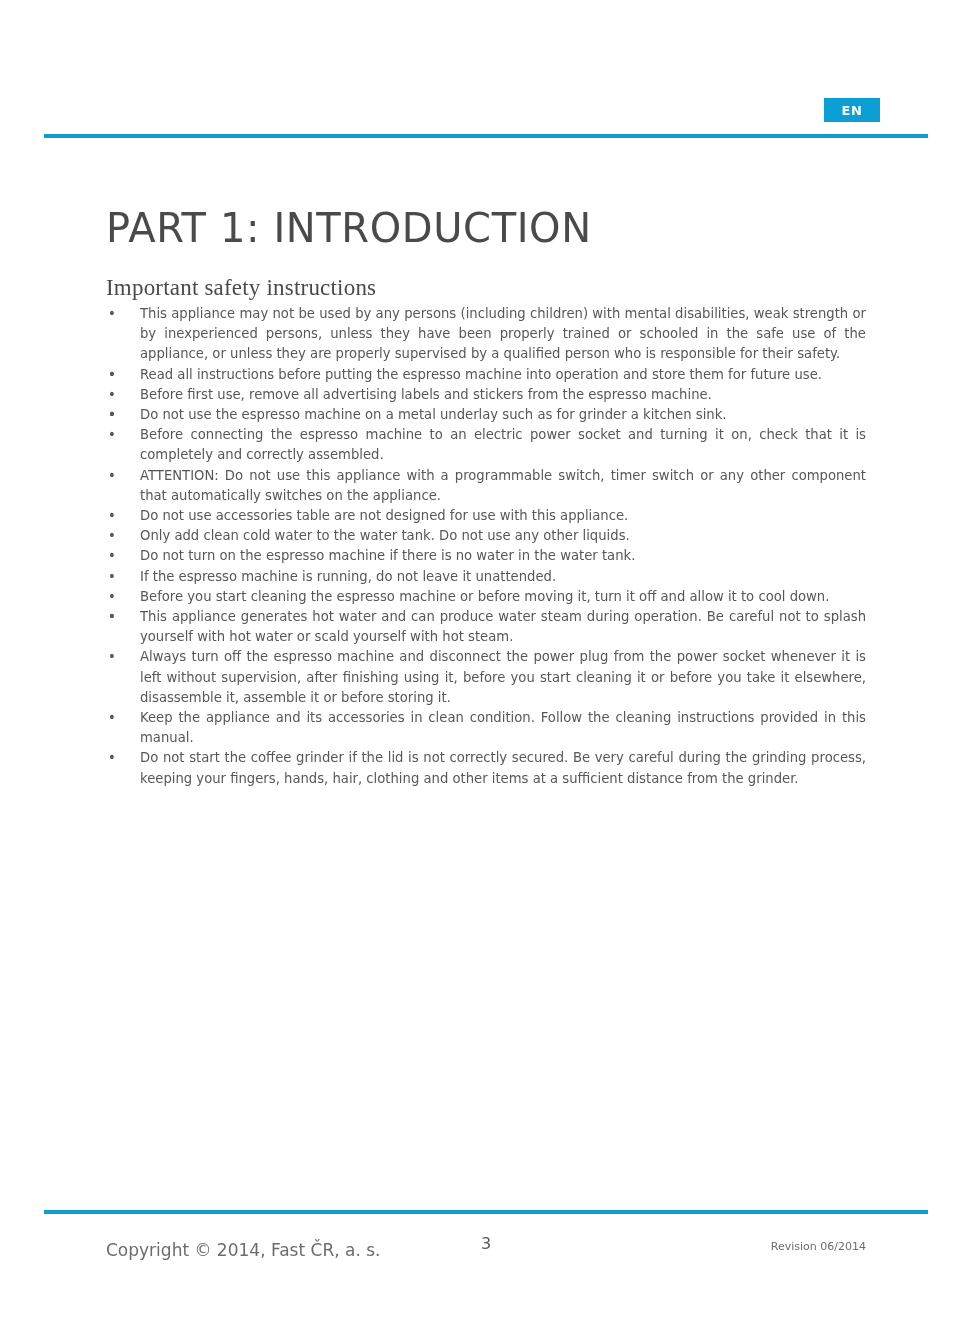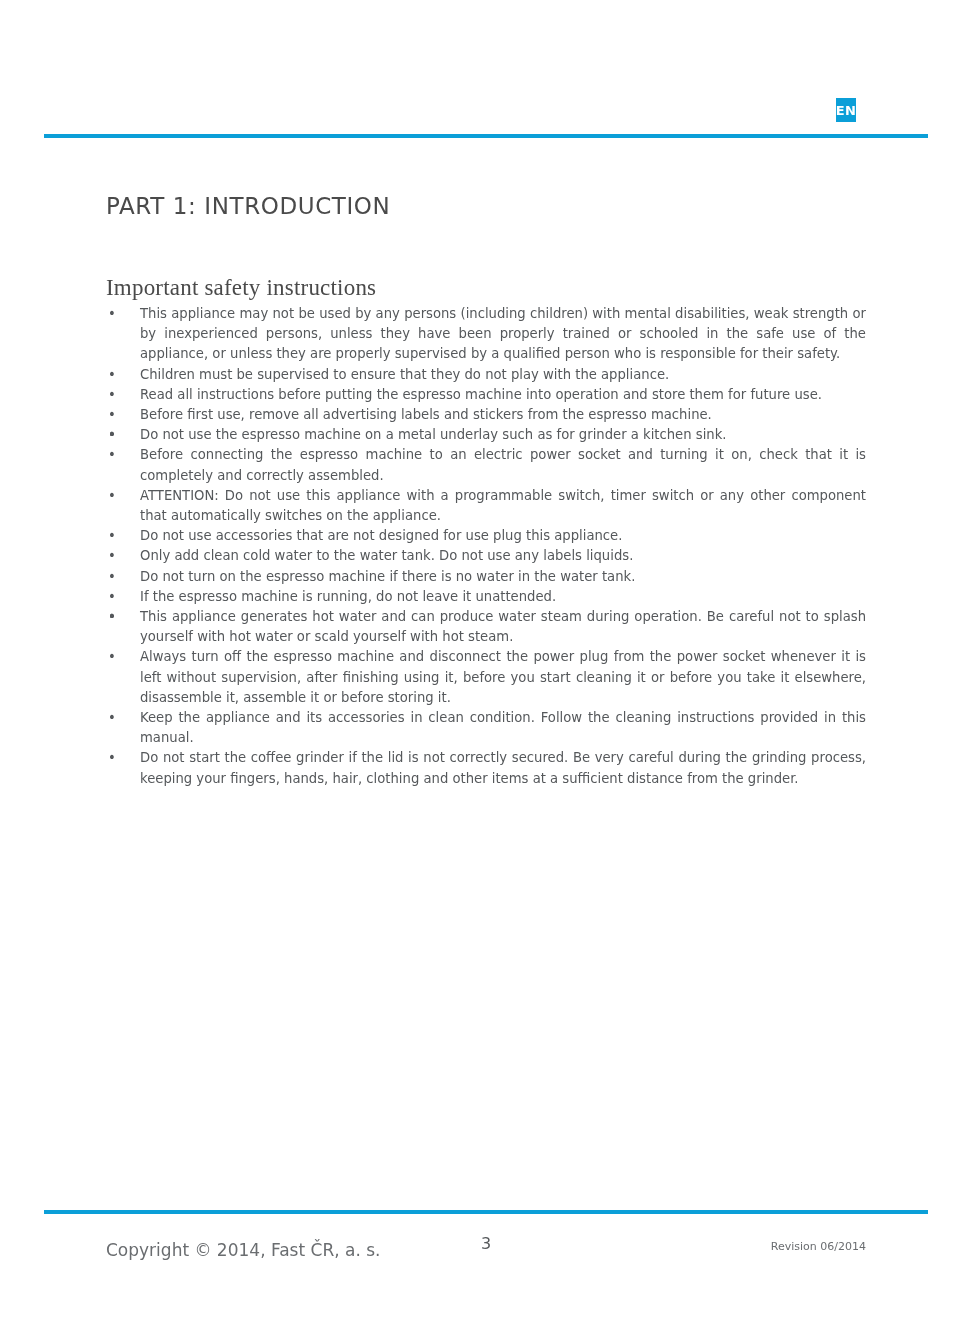--- a/index.html
+++ b/index.html
@@ -19,32 +19,31 @@
     position: absolute;
     inset: 0;
     background: #ffffff;
   }
 
   
   .lang-badge {
     position: absolute;
     top: 98px;
     left: 824px;
-    width: 20px;
+    width: 56px;
     height: 24px;
     background: #0b9fd8;
     color: #ffffff;
     font-size: 13px;
     font-weight: bold;
     letter-spacing: 0.5px;
     display: flex;
     align-items: center;
     justify-content: center;
     font-family: "DejaVu Sans", sans-serif;
-    margin-left: 12px;
   }
 
   
   .top-rule {
     position: absolute;
     top: 134px;
     left: 44px;
     width: 884px;
     height: 4px;
     background: #0b9fd8;
@@ -56,21 +55,21 @@
     width: 884px;
     height: 4px;
     background: #0b9fd8;
   }
 
   
   .part-title {
     position: absolute;
     top: 178px;
     left: 106px;
-    font-size: 23px;
+    font-size: 40px;
     font-weight: normal;
     letter-spacing: 0.6px;
     color: #4a4a4a;
     font-family: "DejaVu Sans", sans-serif;
     text-align: center;
   }
   .section-title {
     position: absolute;
     top: 256px;
     left: 106px;
@@ -148,21 +147,20 @@
 
   <h2 class="section-title">Important safety instructions</h2>
 
   <ul class="bullet-list">
     <li class="bullet-item">
       <span class="dot">•</span>
       <span>This appliance may not be used by any persons (including children) with mental disabilities, weak strength or by inexperienced persons, unless they have been properly trained or schooled in the safe use of the appliance, or unless they are properly supervised by a qualified person who is responsible for their safety.</span>
     </li>
     <li class="bullet-item">
       <span class="dot">•</span>
-      <span>Children must be supervised to ensure that they do not play with the appliance.</span>
     </li>
     <li class="bullet-item">
       <span class="dot">•</span>
       <span>Read all instructions before putting the espresso machine into operation and store them for future use.</span>
     </li>
     <li class="bullet-item">
       <span class="dot">•</span>
       <span>Before first use, remove all advertising labels and stickers from the espresso machine.</span>
     </li>
     <li class="bullet-item">
@@ -178,36 +176,37 @@
     <li class="bullet-item">
       <span class="dot">•</span>
       <span>Before connecting the espresso machine to an electric power socket and turning it on, check that it is completely and correctly assembled.</span>
     </li>
     <li class="bullet-item">
       <span class="dot">•</span>
       <span>ATTENTION: Do not use this appliance with a programmable switch, timer switch or any other component that automatically switches on the appliance.</span>
     </li>
     <li class="bullet-item">
       <span class="dot">•</span>
-      <span>Do not use accessories that are not designed for use plug this appliance.</span>
-    </li>
-    <li class="bullet-item">
-      <span class="dot">•</span>
-      <span>Only add clean cold water to the water tank. Do not use any labels liquids.</span>
+      <span>Do not use accessories table are not designed for use with this appliance.</span>
+    </li>
+    <li class="bullet-item">
+      <span class="dot">•</span>
+      <span>Only add clean cold water to the water tank. Do not use any other liquids.</span>
     </li>
     <li class="bullet-item">
       <span class="dot">•</span>
       <span>Do not turn on the espresso machine if there is no water in the water tank.</span>
     </li>
     <li class="bullet-item">
       <span class="dot">•</span>
       <span>If the espresso machine is running, do not leave it unattended.</span>
     </li>
     <li class="bullet-item">
       <span class="dot">•</span>
+      <span>Before you start cleaning the espresso machine or before moving it, turn it off and allow it to cool down.</span>
     </li>
     <li class="bullet-item">
       <span class="dot">•</span>
     </li>
     <li class="bullet-item">
       <span class="dot">•</span>
       <span>This appliance generates hot water and can produce water steam during operation. Be careful not to splash yourself with hot water or scald yourself with hot steam.</span>
     </li>
     <li class="bullet-item">
       <span class="dot">•</span>

